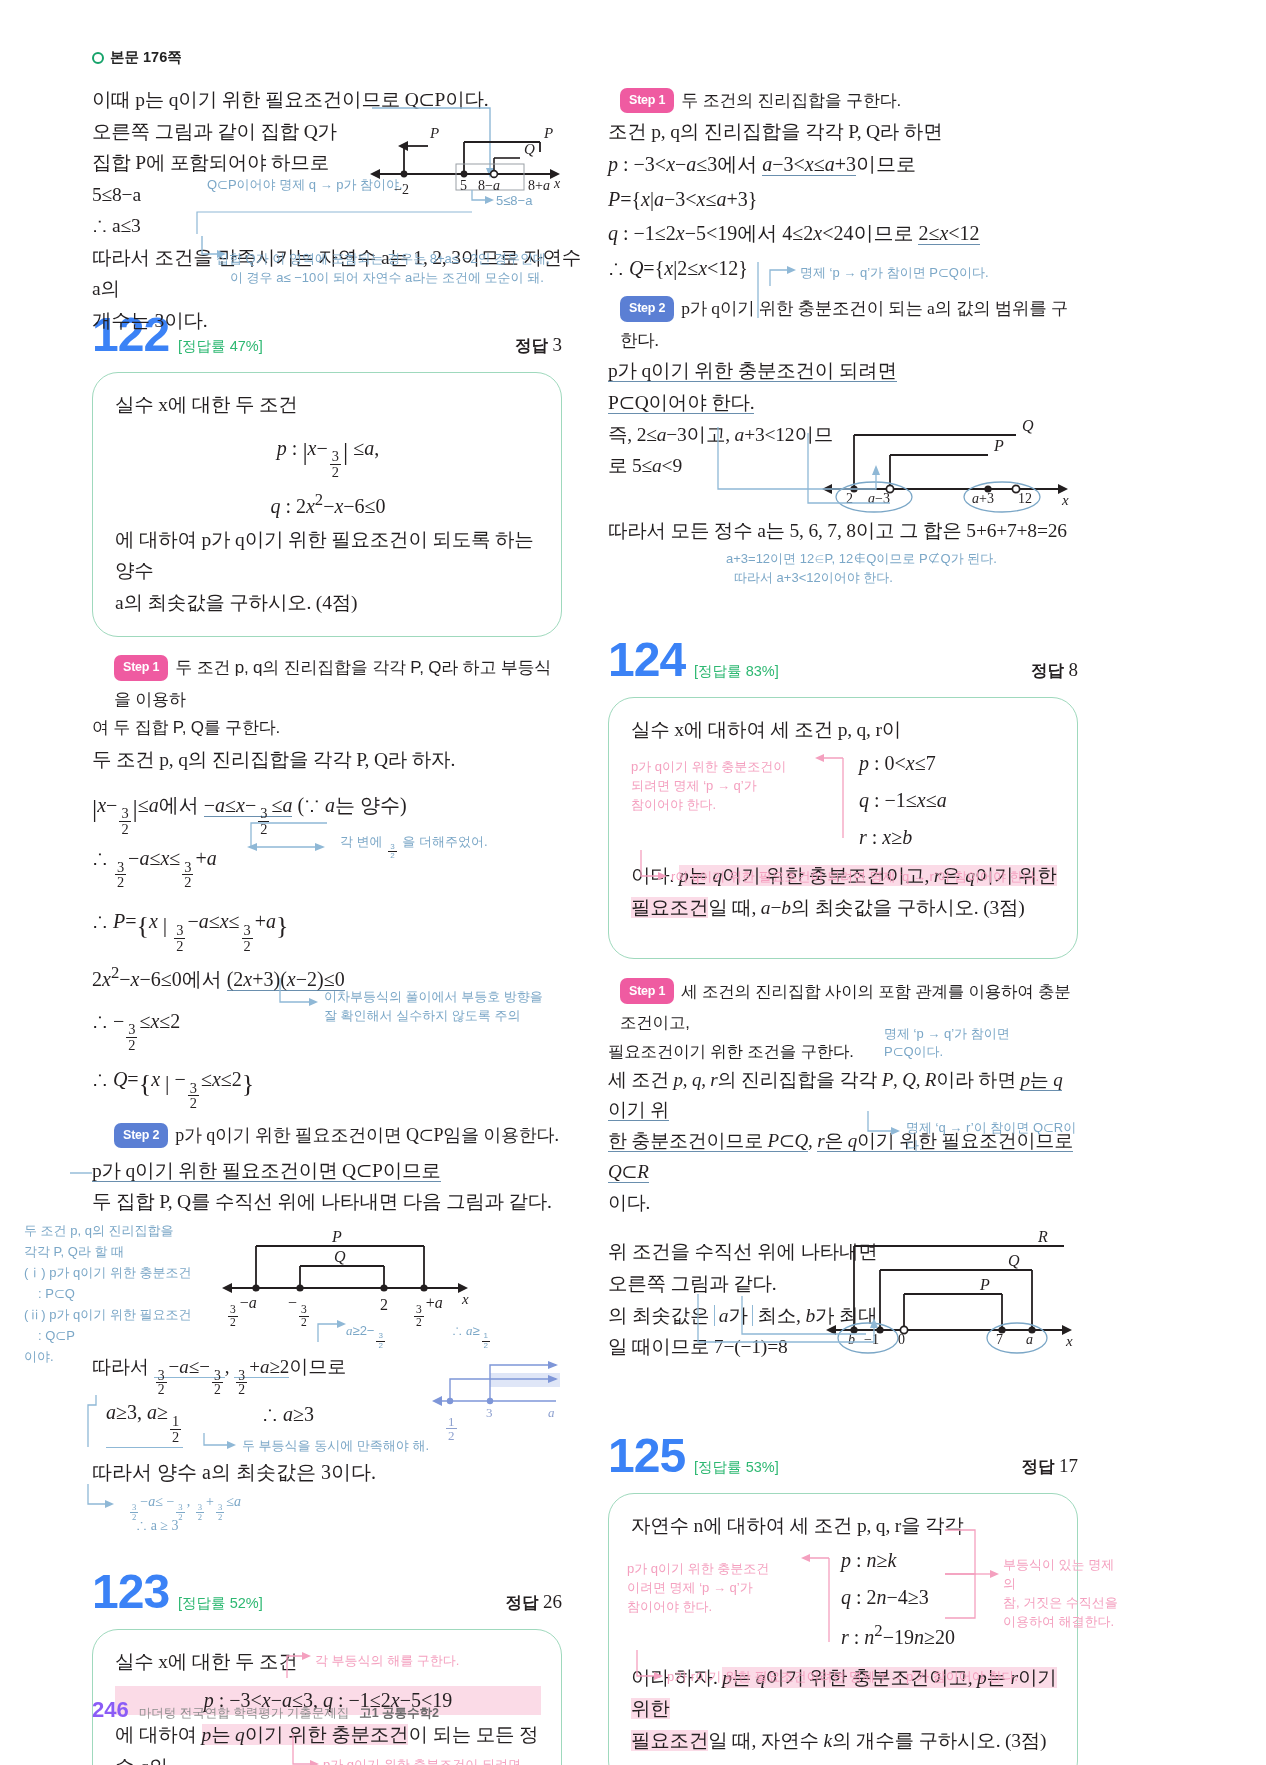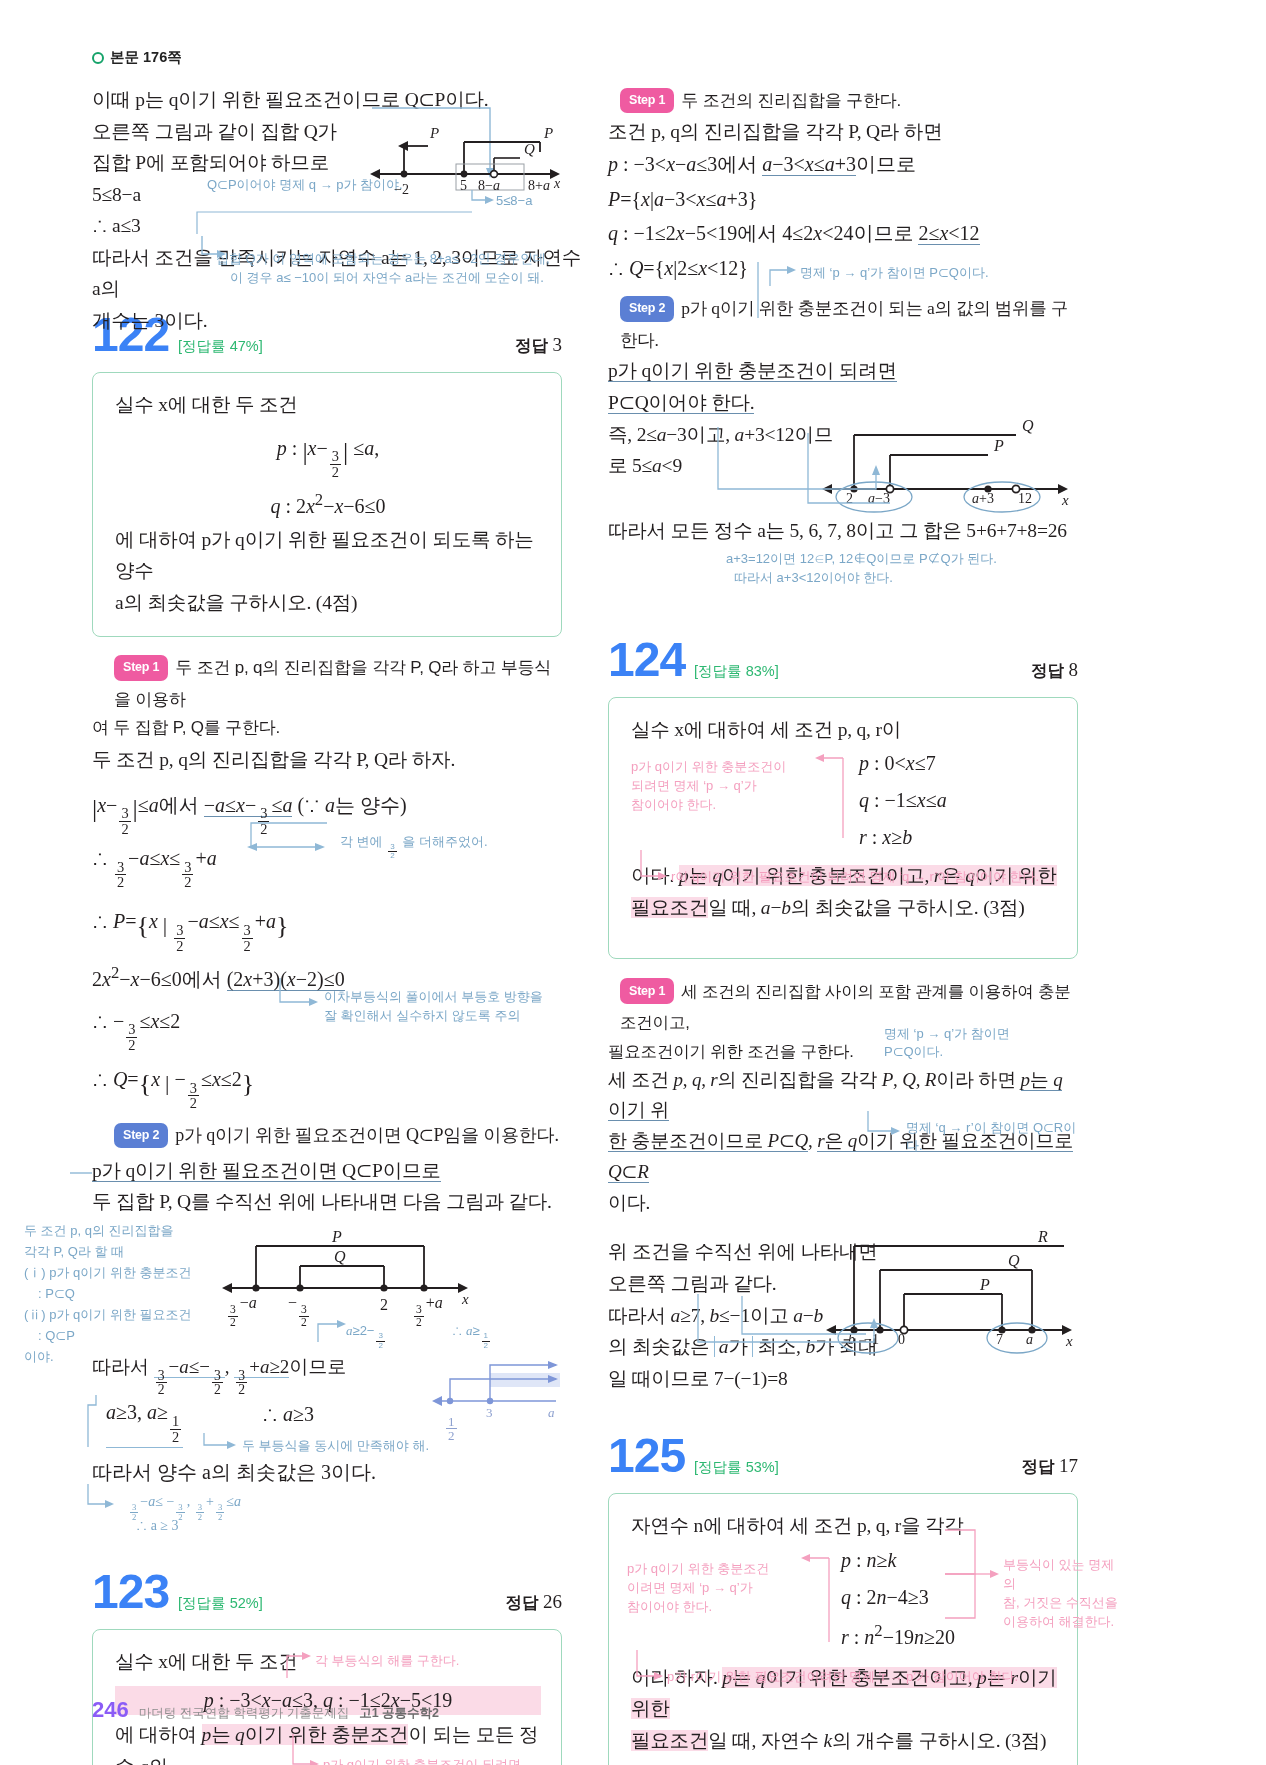--- a/index.html
+++ b/index.html
@@ -39,21 +39,21 @@
   .prob-head { display:flex; align-items:baseline; }
   .prob-no { font-family:"Liberation Sans", sans-serif; font-weight:bold;
              font-size:48px; color:#3b82f6; letter-spacing:-1px; }
   .prob-rate { font-family:"Liberation Sans", sans-serif; font-size:14.5px;
                color:#2eb872; margin-left:9px; }
   .prob-ans { font-family:"Liberation Sans", sans-serif; font-size:16.5px;
               font-weight:bold; color:#231f20; margin-left:auto; }
   .prob-ans .num { font-family:"Liberation Serif", serif; font-weight:normal; font-size:19px; }
 
   
-  .qcard { border:1.6px solid #9fd9bd; border-radius:8px; padding:16px 20px 18px 22px;
+  .qcard { border:1.6px solid #9fd9bd; border-radius:26px; padding:16px 20px 18px 22px;
            margin-top:10px; position:relative; }
 
   
   .step { display:inline-block; font-family:"Liberation Sans", sans-serif;
           font-size:12.5px; font-weight:bold; color:#fff; padding:2.5px 9px 3px;
           border-radius:7px; vertical-align:2px; margin-right:7px; }
   .step.s1 { background:#ef5ba1; }
   .step.s2 { background:#5b7fd4; }
 
   
@@ -608,23 +608,20 @@
         <svg class="abs" style="left:258px;top:46px;" width="40" height="30">
           <path d="M2 0 V20 H28" fill="none" stroke="#8fb8d6" stroke-width="1.3"></path>
           <path d="M25 16 L34 20 L25 24 Z" fill="#8fb8d6"></path>
         </svg>
         <div class="abs ann ann-blue" style="left:298px;top:54px;">명제 ‘q → r’이 참이면 Q⊂R이다.</div>
       </div>
 
       <div style="position:relative;height:156px;">
         <div class="body-line" style="margin-top:18px;">위 조건을 수직선 위에 나타내면</div>
         <div class="body-line">오른쪽 그림과 같다.</div>
-        <div class="body-line">
-          따라서 <span class="mi">a</span>≥7, <span class="mi">b</span>≤−1이고 <span class="mi">a</span>−<span class="mi">b</span>
-        </div>
         <div class="body-line">
           <span>의 최솟값은 </span><span style="border-left:1.3px solid #8fb8d6;border-right:1.3px solid #8fb8d6;padding:0 4px;"><span class="mi">a</span>가</span> <span>최소, <span class="mi">b</span>가 최대</span>
         </div>
         <div class="body-line">
           <span>일 때이므로 </span><span>7−(−1)=8</span>
         </div>
 
         <svg class="abs" style="left:216px;top:-16px;" width="256" height="150" viewBox="0 0 256 150">
           <line x1="4" y1="110" x2="246" y2="110" stroke="#231f20" stroke-width="1.8"></line>
           <path d="M12 105 L2 110 L12 115 Z" fill="#231f20"></path>

